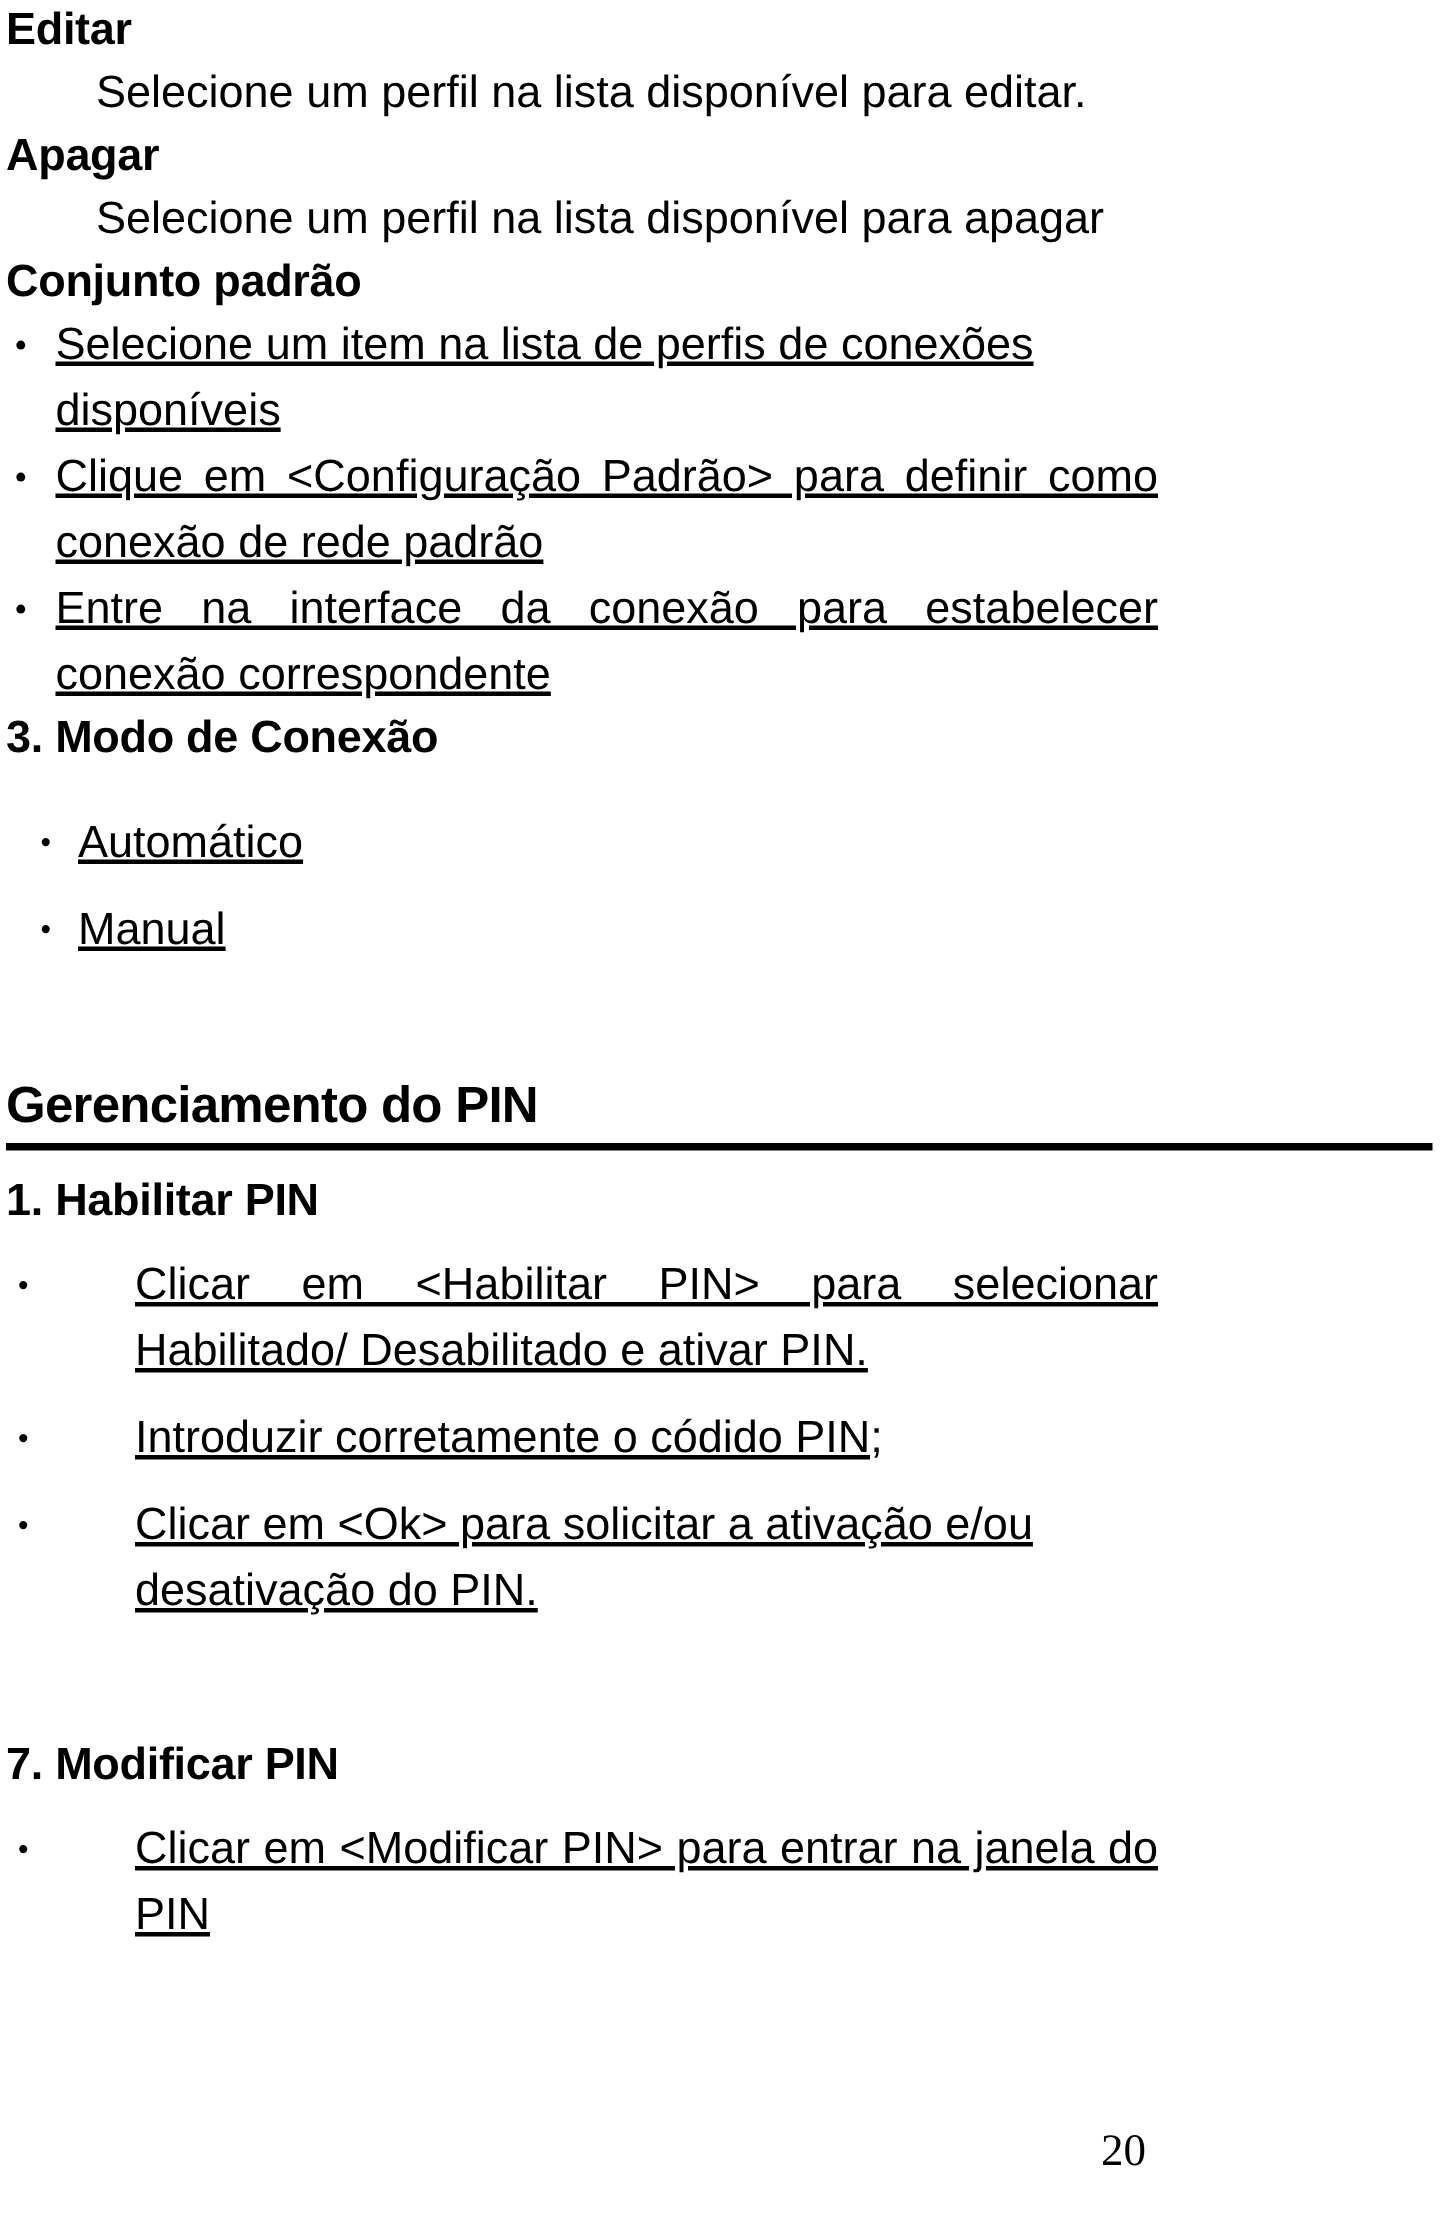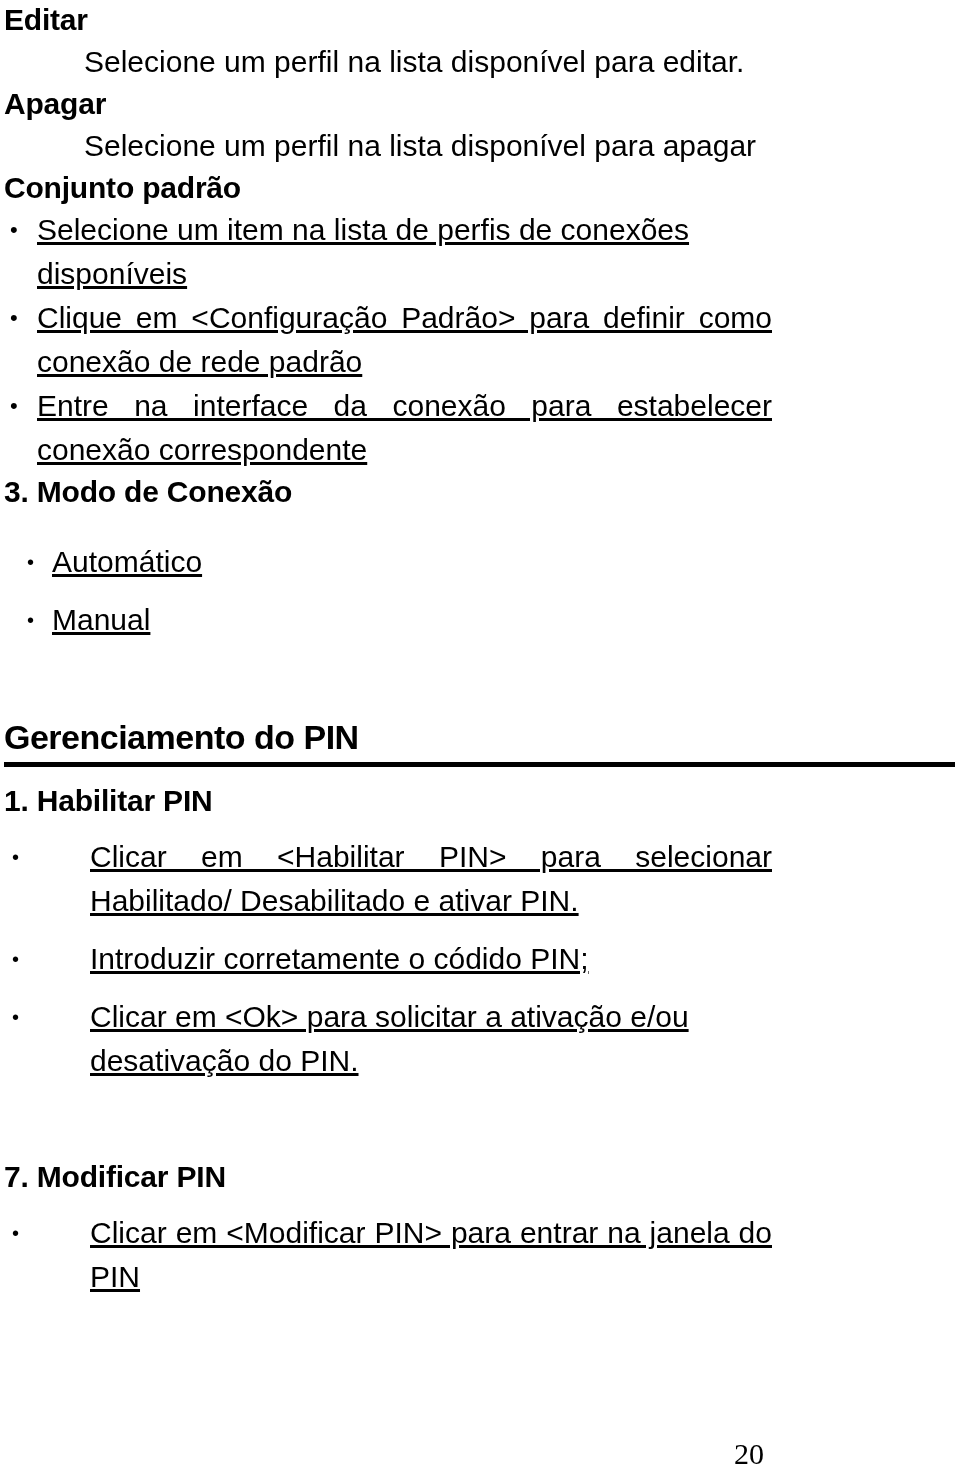--- a/index.html
+++ b/index.html
@@ -39,21 +39,21 @@
     line-height: 44px;
     margin: 0;
     padding: 0;
     text-align: justify;
   }
 
   .para.nojust { text-align: left; }
 
   
   .indent-1 {
-    margin-left: 80px;
+    margin-left: 60px;
   }
 
   
   .bullet-row {
     display: flex;
     align-items: flex-start;
     font-size: 30px;
     line-height: 44px;
   }
   .bullet-row .bullet {
@@ -106,21 +106,21 @@
     width: 951px;
   }
 
   .spacer-sm { height: 14px; }
   .spacer-xl { height: 74px; }
 
   
   .page-number {
     position: absolute;
     right: 12px;
-    bottom: 4px;
+    bottom: 24px;
     font-family: "Liberation Serif", serif;
     font-size: 30px;
     line-height: 34px;
     margin-left: 28px;
   }
 </style>
 </head>
 <body>
 
 <div class="page">

